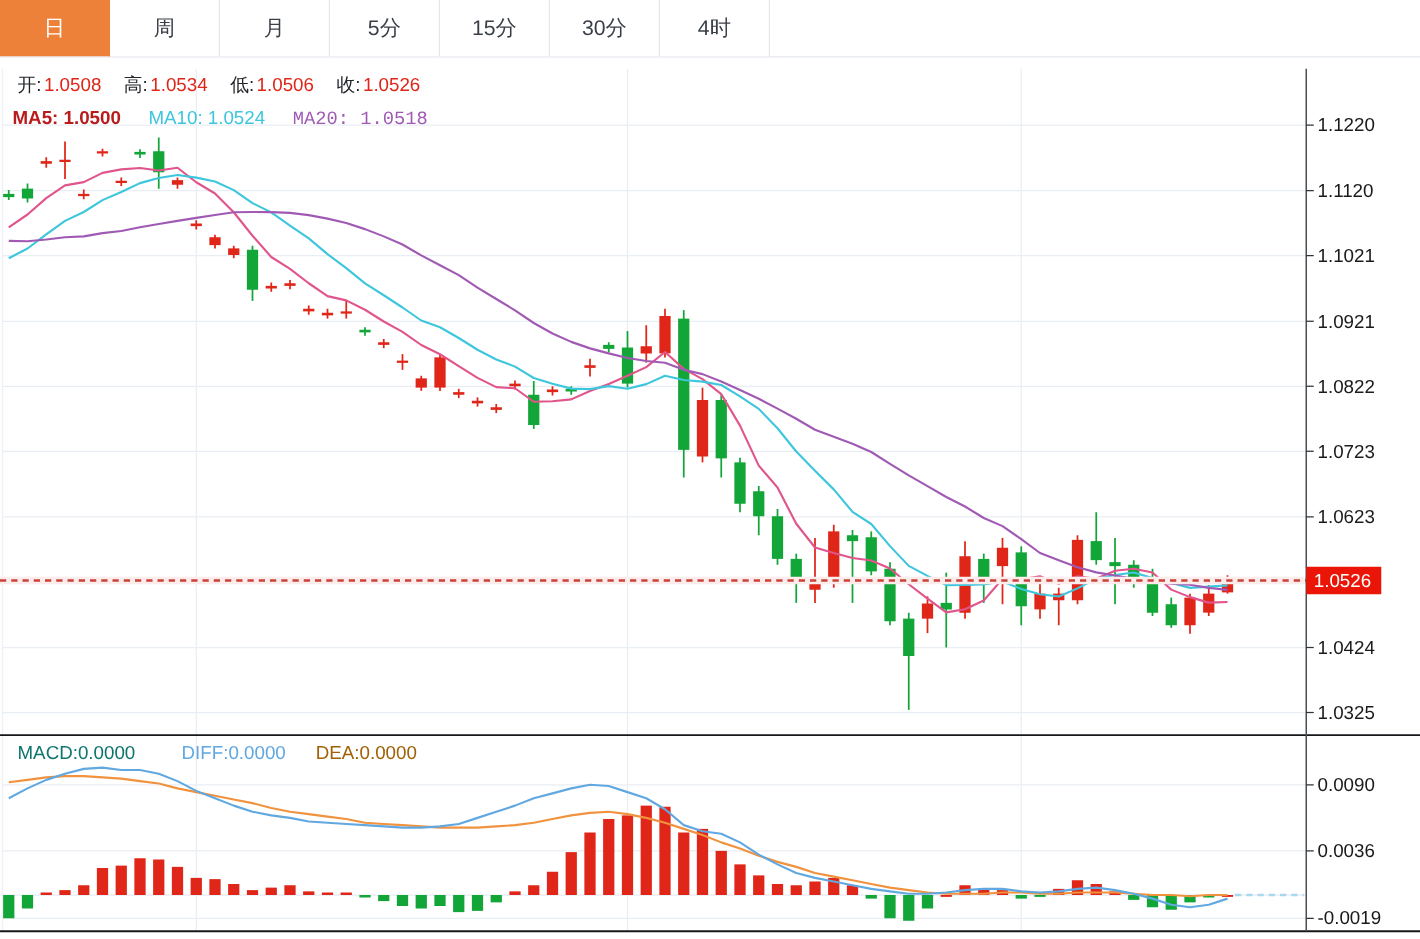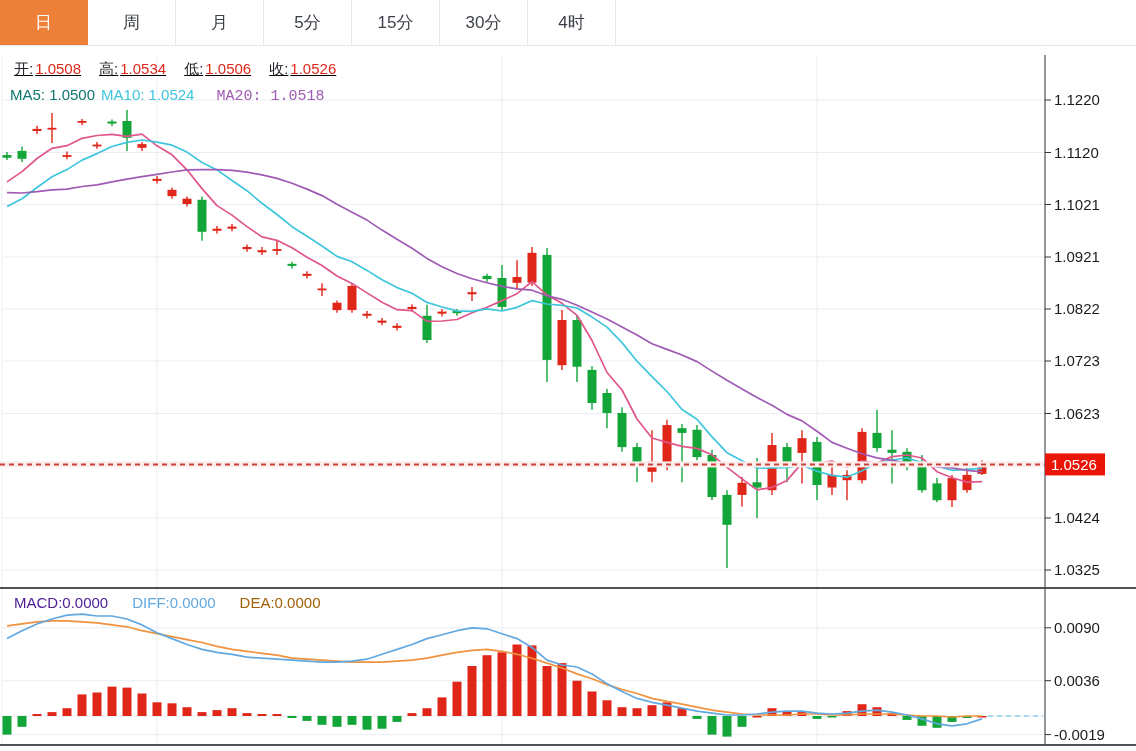--- a/index.html
+++ b/index.html
@@ -5,29 +5,29 @@
 <style>
   html,body{margin:0;padding:0;background:#fff;width:1136px;height:751px;overflow:hidden;
     font-family:"Liberation Sans","DejaVu Sans",sans-serif;}
   .tabbar{display:flex;width:1136px;height:45px;border-bottom:1px solid #e4e8ee;background:#fff;}
   .tab{width:88px;height:45px;box-sizing:border-box;display:flex;align-items:center;justify-content:center;
     font-size:17px;color:#3a3f47;border-right:1px solid #e4e8ee;cursor:pointer;background:#fff;}
   .tab.active{background:#ee8139;color:#fff;border-right:1px solid #ee8139;}
   #chart-root{position:relative;width:1136px;height:705px;}
   #chart-svg{position:absolute;left:0;top:0;}
   .legend{position:absolute;white-space:nowrap;font-size:15px;line-height:20px;z-index:5;}
-  #ohlc-legend{left:14px;top:13px;text-decoration:underline;}
+  #ohlc-legend{left:14px;top:13px;}
   #ma-legend{left:10px;top:39px;}
   #macd-legend{left:14px;top:547px;}
   .olbl{color:#23262b;margin-right:2px;}
   .oval{color:#e02619;margin-right:18px;}
-  .ma5{color:#0f766e;margin-right:6px;}
+  .ma5{color:#b91c1c;margin-right:22px;font-weight:bold;}
   .ma10{color:#3ec6dd;margin-right:22px;}
   .ma20{color:#a05ab4;font-family:Liberation Mono, monospace;}
-  .mmacd{color:#4c1d95;margin-right:24px;}
+  .mmacd{color:#0f766e;margin-right:37px;}
   .mdiff{color:#62a8e0;margin-right:24px;margin-top:46px;}
   .mdea{color:#a16207;}
 </style>
 </head>
 <body>
 
 <div class="tabbar">
   <div class="tab active">
       <span>日</span>
     </div>

